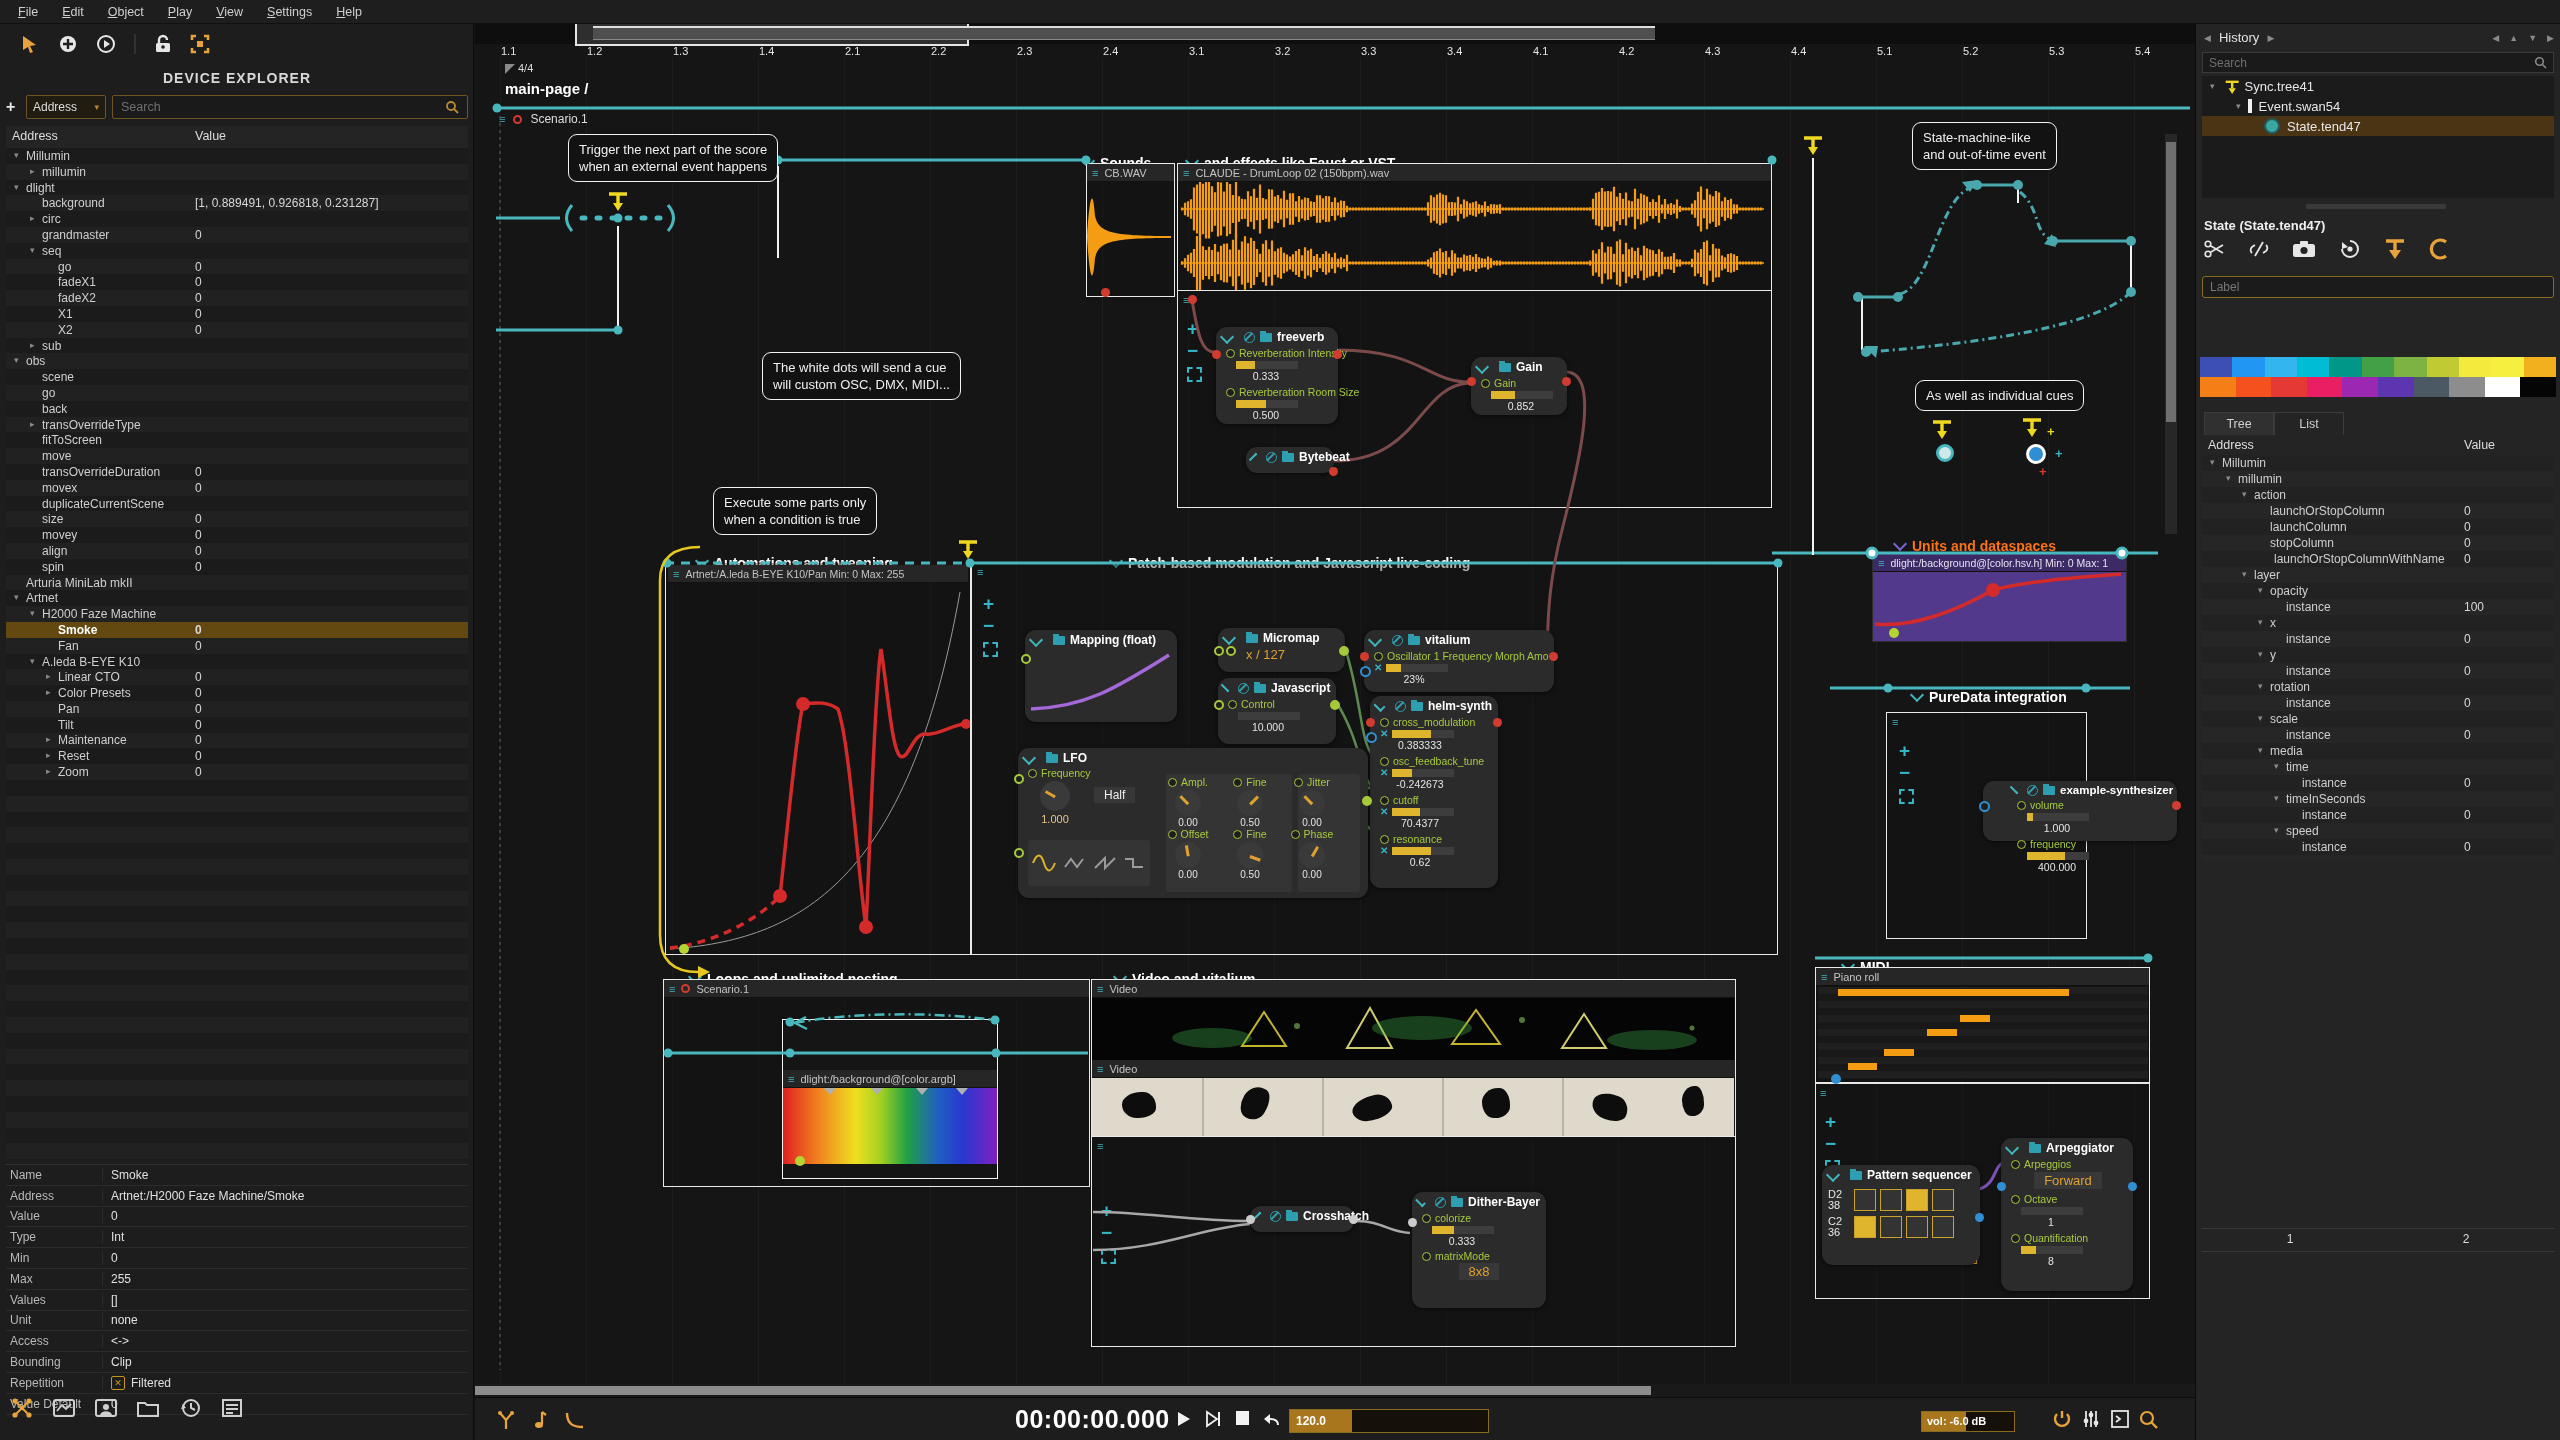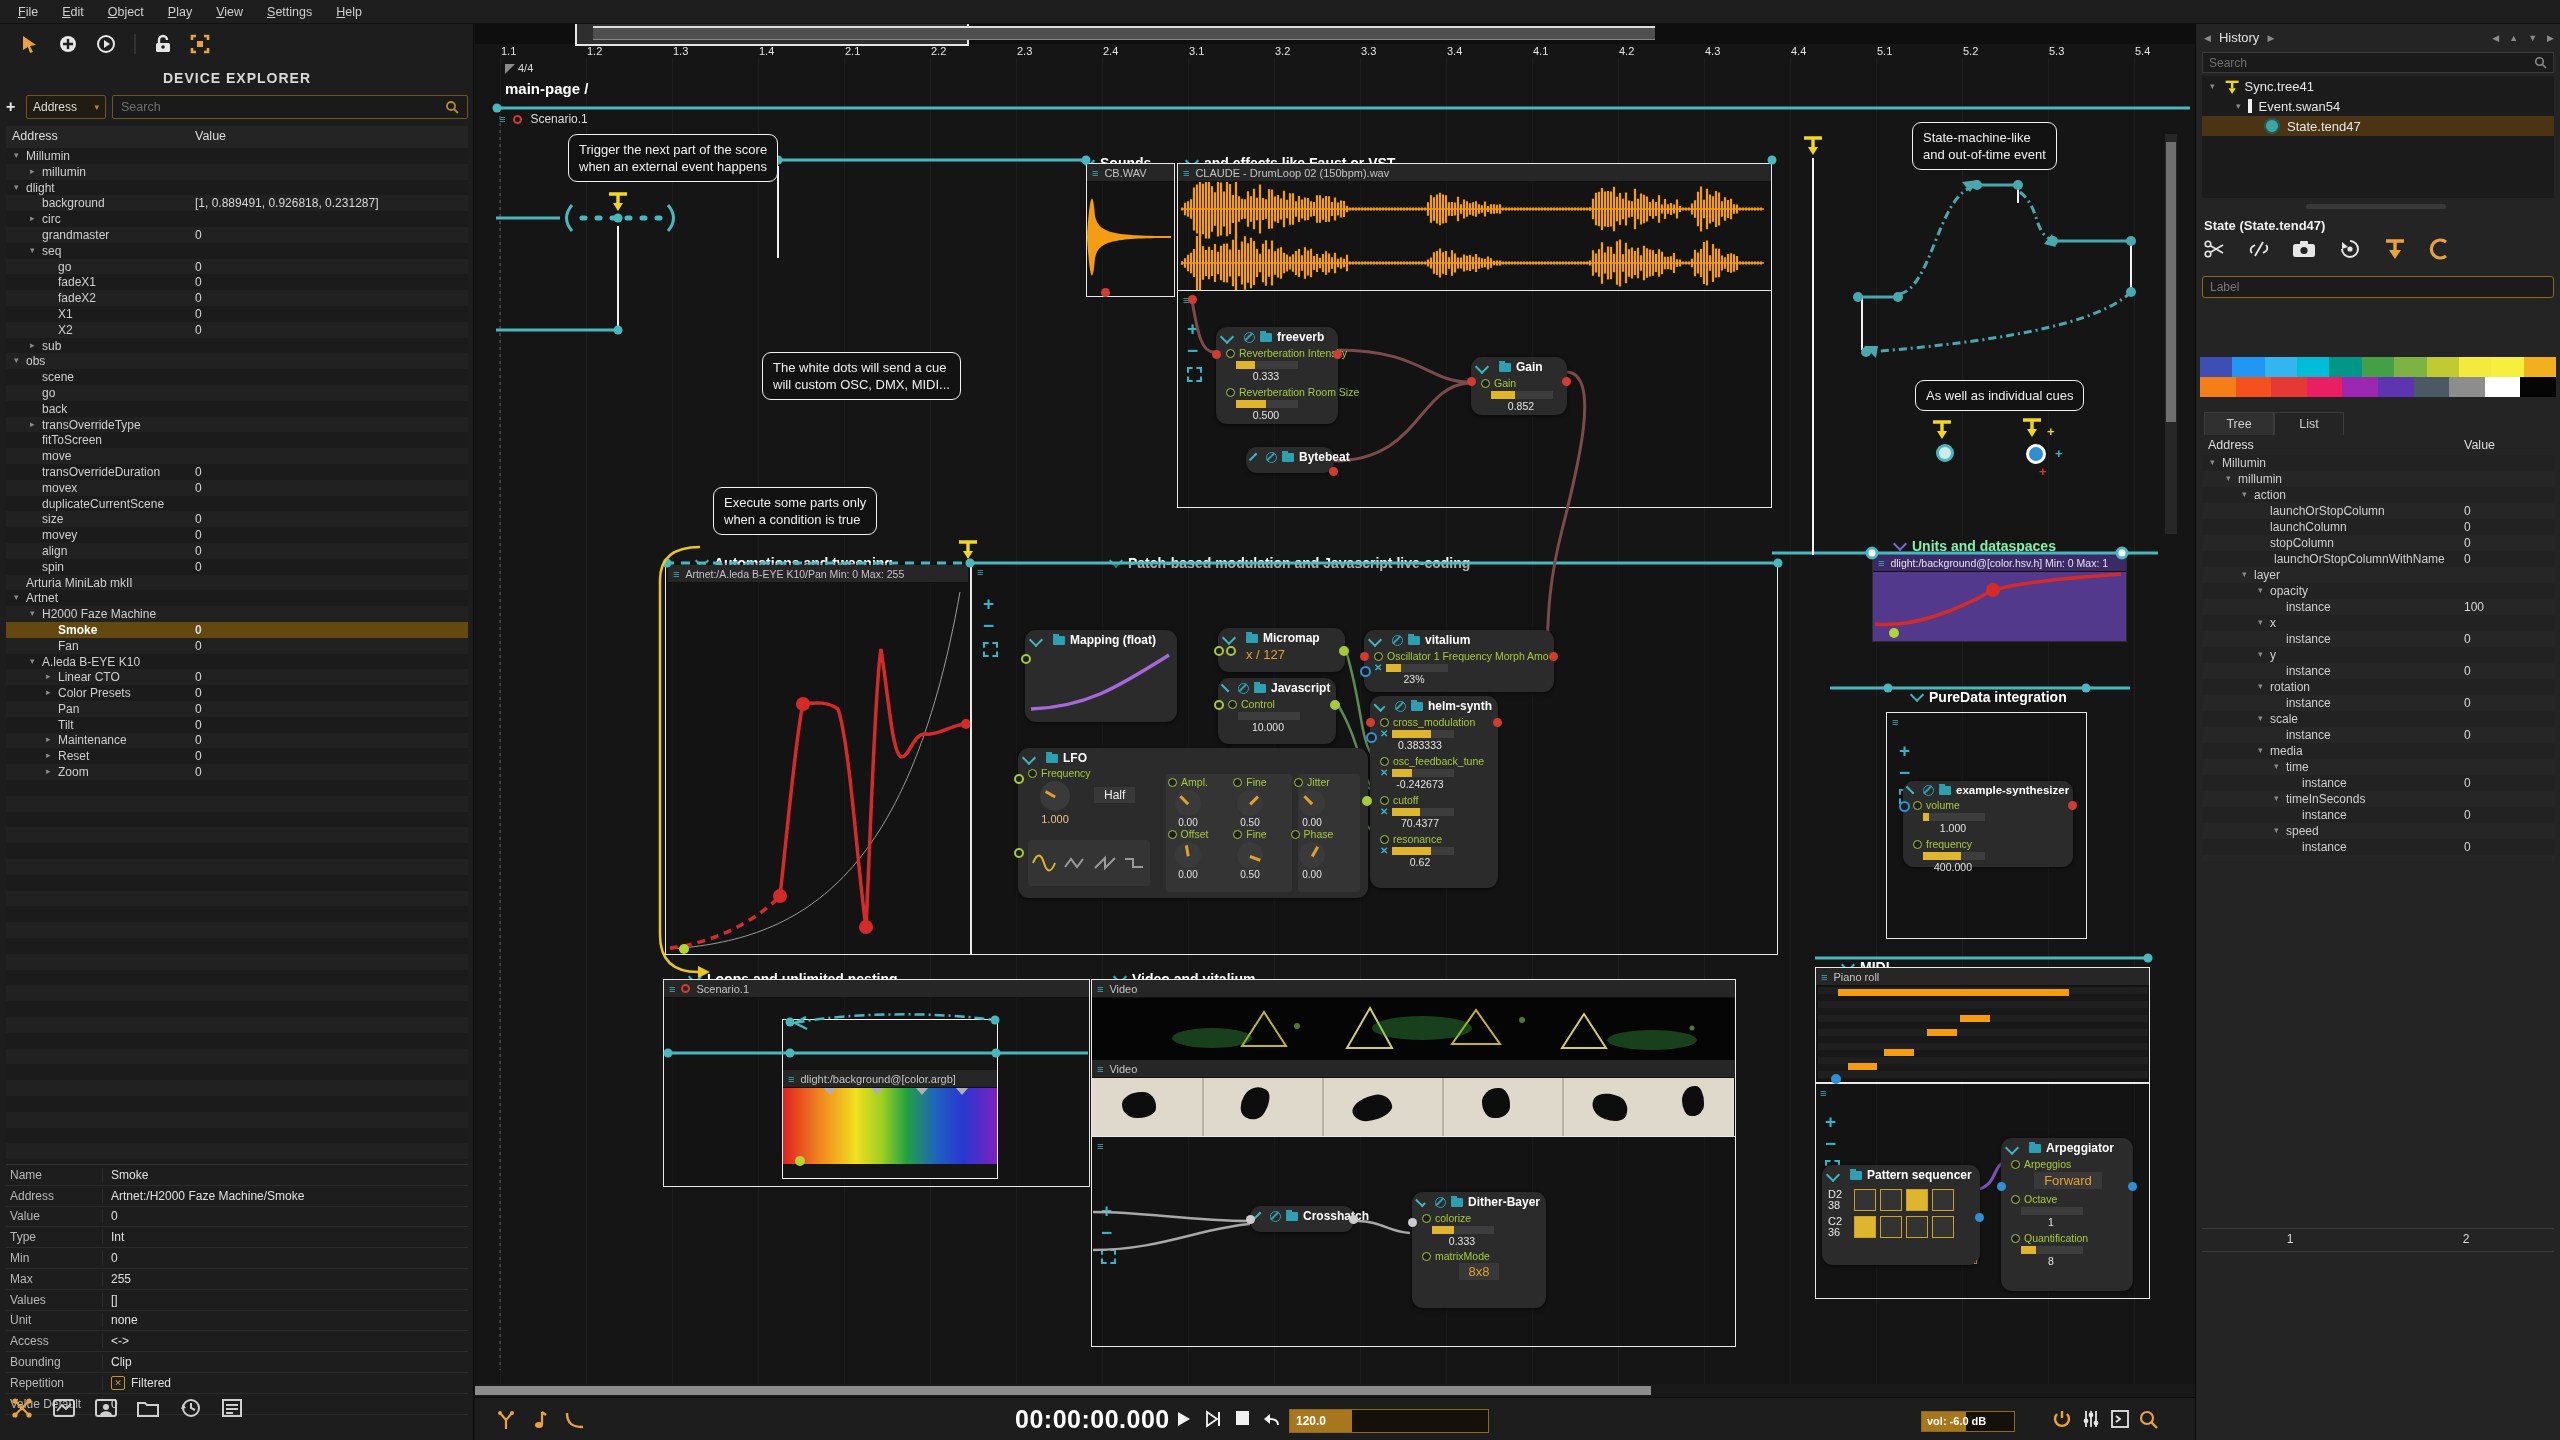--- a/index.html
+++ b/index.html
@@ -46,21 +46,21 @@
   #minimap-bar{position:absolute;left:118px;top:2px;width:1062px;height:11px;background:#4f4f4f;border-top:2px solid #dcdcdc;border-bottom:1px solid #888;}
   #ruler{position:absolute;left:0;top:20px;width:1720px;height:16px;}
   #ruler span{position:absolute;color:#e5e5e5;font-size:11px;top:1px;}
   #sig{position:absolute;left:30px;top:38px;color:#ddd;font-size:11px;}
   #sig .flag{display:inline-block;width:0;height:0;border-left:10px solid #8a8a8a;border-bottom:10px solid transparent;margin-right:3px;vertical-align:-2px;}
   #breadcrumb{position:absolute;left:30px;top:56px;color:#fff;font-weight:bold;font-size:15px;}
   .slotbar{display:flex;align-items:center;gap:6px;background:#262626;color:#c4c4c4;font-size:11px;height:17px;padding:0 5px;border-bottom:1px solid #111;}
   .burger{color:#3fb6be;font-size:11px;line-height:10px;}
   .red-o{width:9px;height:9px;border:2px solid #d23b2f;border-radius:50%;box-sizing:border-box;display:inline-block;}
   .section-title{position:absolute;color:#fff;font-weight:bold;font-size:14px;white-space:nowrap;}
-  .section-title.purple{color:#86efac;}
+  .section-title.purple{color:#f97316;}
   .chev{display:inline-block;width:8px;height:8px;border-left:2.5px solid #3fb6be;border-bottom:2.5px solid #3fb6be;transform:rotate(-45deg);margin-right:7px;vertical-align:2px;}
   .chev.right{transform:rotate(-135deg);}
   .wbox{position:absolute;border:1.5px solid #e9e9e9;box-sizing:border-box;background:rgba(16,16,16,0.35);}
   .notebox{position:absolute;border:1.5px solid #f2f2f2;border-radius:9px;background:#121212;color:#efefef;
     font-size:13px;padding:6px 10px;line-height:17px;white-space:nowrap;z-index:6;}
   .pmtool{position:absolute;color:#35b5c8;font-weight:bold;font-size:19px;line-height:16px;}
   .fsq{width:11px;height:11px;border:2px dashed #35b5c8;display:inline-block;}
   
   .node{position:absolute;background:#2b2b2b;border-radius:11px;box-shadow:0 1px 4px rgba(0,0,0,.6);z-index:5;}
   .nhead{display:flex;align-items:center;gap:5px;padding:3px 6px 2px;color:#fff;font-weight:bold;font-size:12px;white-space:nowrap;}
@@ -1175,21 +1175,21 @@
     <div class="dot-green" style="left:16px;bottom:3px;"></div>
   </div>
 
   <div class="section-title" style="left:1437px;top:665px;"><span class="chev"></span><span>PureData integration</span></div>
   <div class="wbox" style="left:1411px;top:688px;width:201px;height:227px;">
     <span class="burger abs" style="left:5px;top:4px;">≡</span>
     <div class="pmtool" style="left:12px;top:30px;">+</div>
     <div class="pmtool" style="left:12px;top:52px;">−</div>
     <div class="pmtool" style="left:12px;top:76px;"><span class="fsq"></span></div>
   </div>
-  <div class="node" style="left:1428px;top:757px;width:170px;height:86px;">
+  <div class="node" style="left:1508px;top:757px;width:170px;height:60px;padding-left:24px;">
     <div class="nhead" style="font-size:11.5px;">
         <span class="chev"></span>
         <span class="ilink"></span>
         <span class="ifolder"></span>
         <span>example-synthesizer</span>
       </div>
     <div>
         <div class="param">
           <div class="plabel">
             <span class="pgreen"></span>

